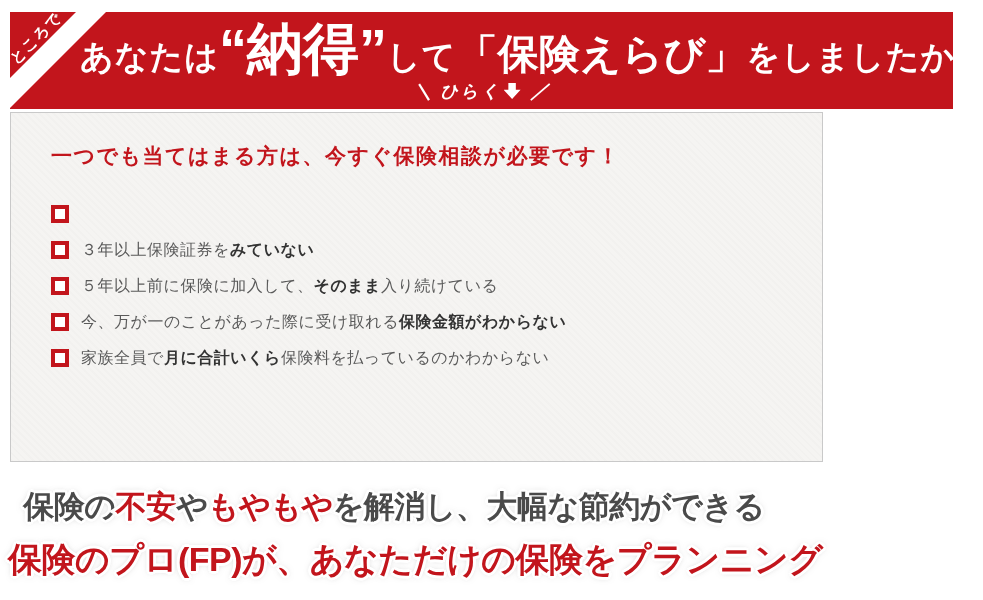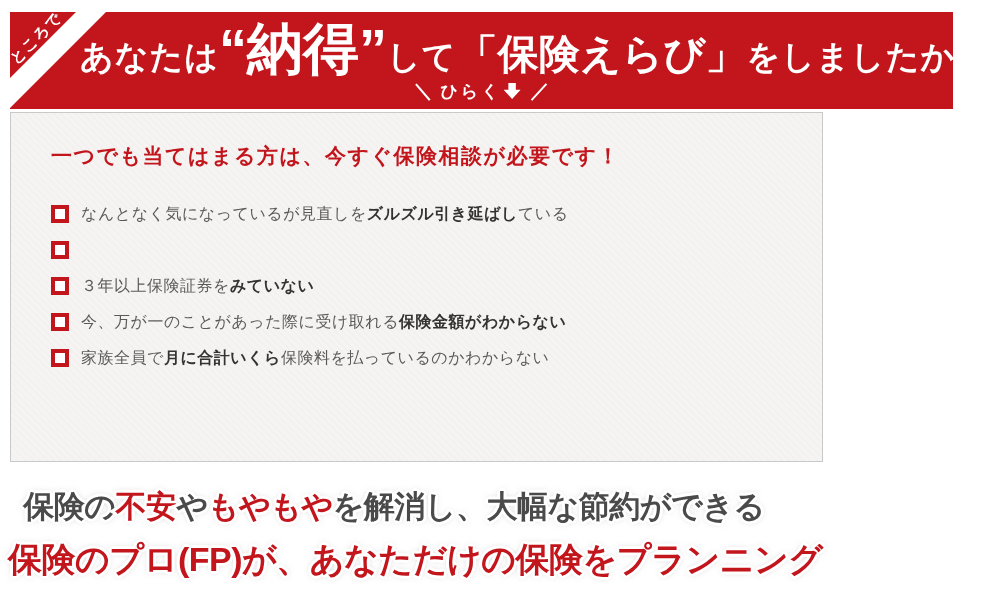--- a/index.html
+++ b/index.html
@@ -10,21 +10,21 @@
   
   .banner { position:absolute; left:10px; top:12px; width:943px; height:97px;
     background:#c2151c; cursor:pointer; }
   .banner-title { position:absolute; left:70px; right:6px; top:0; height:74px;
     text-align:center; white-space:nowrap; color:#ffffff; line-height:74px; }
   .banner-title span { vertical-align:baseline; font-weight:bold; }
   .t-md { font-size:33px; letter-spacing:1px; }
   .t-xl { font-size:56px; letter-spacing:0; }
   .t-lg { font-size:41px; letter-spacing:0; }
   .open-row { position:absolute; left:0; bottom:5px; width:100%; text-align:center;
-    color:#fff; font-size:17px; font-weight:bold; letter-spacing:3px; }
+    color:#fff; font-size:17px; font-weight:bold; letter-spacing:3px;font-style:italic; }
   .slash { font-size:19px; letter-spacing:0; padding:0 8px; }
   .arrow-down { display:inline-block; width:17px; height:16px; background:#fff;
     vertical-align:-2px; margin:0 2px;
     clip-path:polygon(28% 0,72% 0,72% 42%,100% 42%,50% 100%,0 42%,28% 42%); }
 
   
   .corner-white { position:absolute; top:0; left:0; width:96px; height:96px;
     background:#ffffff; clip-path:polygon(0 0,100% 0,0 100%); }
   .corner-red { position:absolute; top:0; left:0; width:66px; height:66px;
     background:#c2151c; clip-path:polygon(0 0,100% 0,0 100%); }
@@ -71,35 +71,35 @@
     <div class="corner-white"></div>
     <div class="corner-red">
       <span class="ribbon-text">ところで</span>
     </div>
   </div>
 
   <div class="panel">
     <div class="panel-heading">一つでも当てはまる方は、今すぐ保険相談が必要です！</div>
     <div class="check-list">
 
-      <div class="check-item">
-        <span class="checkbox"></span>
-        <span><span>なんとなく気になっているが見直しを</span><span class="b">ズルズル引き延ばし</span><span>ている</span></span>
-      </div>
 
 
       <div class="check-item">
         <span class="checkbox"></span>
       </div>
 
       <div class="check-item">
         <span class="checkbox"></span>
         <span><span>３年以上保険証券を</span><span class="b">みていない</span><span></span></span>
       </div>
 
+      <div class="check-item">
+        <span class="checkbox"></span>
+        <span><span>５年以上前に保険に加入して、</span><span class="b">そのまま</span><span>入り続けている</span></span>
+      </div>
 
       <div class="check-item">
         <span class="checkbox"></span>
         <span><span>今、万が一のことがあった際に受け取れる</span><span class="b">保険金額がわからない</span><span></span></span>
       </div>
 
       <div class="check-item">
         <span class="checkbox"></span>
         <span><span>家族全員で</span><span class="b">月に合計いくら</span><span>保険料を払っているのかわからない</span></span>
       </div>

